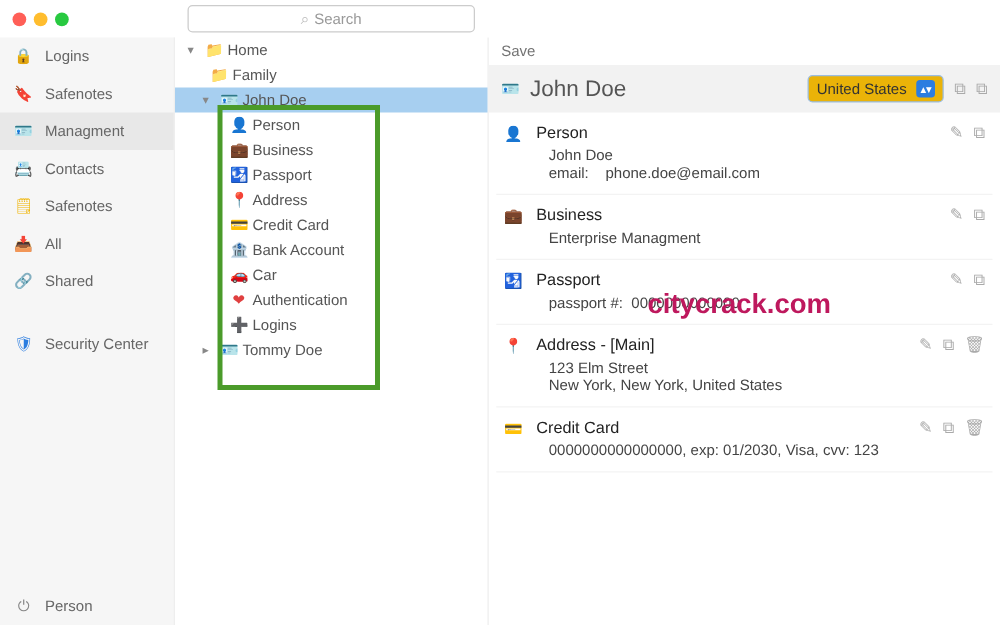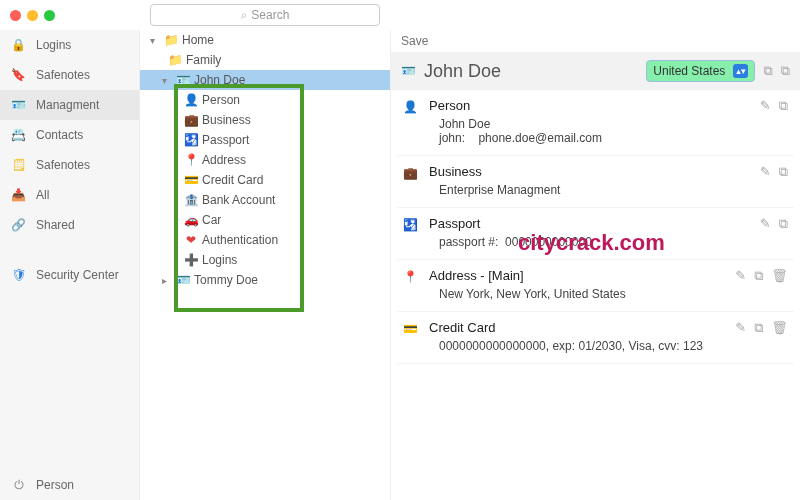--- a/index.html
+++ b/index.html
@@ -18,21 +18,21 @@
 .side-icon { width: 14px; height: 14px; display: flex; align-items: center; justify-content: center; font-size: 12px; }
 .treecol { width: 250px; font-size: 12px; color: #555; position: relative; }
 .tree-row { display: flex; align-items: center; gap: 4px; padding: 3px 8px; cursor: pointer; }
 .tree-row.selected { background: #a7cff0; }
 .tree-caret { width: 10px; font-size: 10px; color: #888; }
 .tree-icon { width: 14px; text-align: center; }
 .detail { flex: 1; background: #fff; font-size: 12px; color: #444; display: flex; flex-direction: column; border-left: 1px solid #eee; }
 .detail-hdr { padding: 4px 10px; font-size: 12px; color: #737373; }
 .title-row { background: #f2f2f2; display: flex; align-items: center; padding: 8px 10px; gap: 8px; }
 .title-row .name { font-size: 18px; color: #555; flex: 1; }
-.country { background: #86efac; border: 1px solid #9bbde0; border-radius: 4px; padding: 3px 6px; font-size: 12px; color: #333; display: flex; align-items: center; }
+.country { background: #eab308; border: 1px solid #9bbde0; border-radius: 4px; padding: 3px 6px; font-size: 12px; color: #333; display: flex; align-items: center; }
 .country .arrows { background: #2b7de0; color: #fff; border-radius: 3px; padding: 0 3px; margin-left: 8px; font-size: 9px; line-height: 14px; }
 .sections { flex: 1; overflow: hidden; padding: 0 6px; }
 .section { display: flex; padding: 8px 6px 10px 6px; border-bottom: 1px solid #f3f3f3; gap: 10px; }
 .section .sicon { width: 16px; text-align: center; padding-top: 2px; }
 .section .sbody { flex: 1; }
 .section .shead { font-size: 13px; color: #222; margin-bottom: 4px; }
 .section .srow { font-size: 12px; color: #444; margin-left: 10px; }
 .section .acts { display: flex; gap: 8px; color: #aaa; }
 .act-icon { cursor: pointer; font-size: 13px; }
 .highlight-box { position: absolute; border: 4px solid #4b9b2a; pointer-events: none; }
@@ -174,21 +174,21 @@
       <span class="act-icon" style="color:#aaa;">⧉</span>
       <span class="act-icon" style="color:#aaa;">⧉</span>
     </div>
 
     <div class="sections">
       <div class="section">
         <div class="sicon" style="color:#2b7de0;">👤</div>
         <div class="sbody">
           <div class="shead">Person</div>
           <div class="srow">John Doe</div>
-          <div class="srow"><span>john:</span>&nbsp;&nbsp;&nbsp;&nbsp;<span>phone.doe@email.com</span></div>
+          <div class="srow"><span>email:</span>&nbsp;&nbsp;&nbsp;&nbsp;<span>phone.doe@email.com</span></div>
         </div>
         <div class="acts">
           <span class="act-icon">✎</span>
           <span class="act-icon">⧉</span>
         </div>
       </div>
 
       <div class="section">
         <div class="sicon" style="color:#c57a2a;">💼</div>
         <div class="sbody">
@@ -210,20 +210,21 @@
         <div class="acts">
           <span class="act-icon">✎</span>
           <span class="act-icon">⧉</span>
         </div>
       </div>
 
       <div class="section">
         <div class="sicon" style="color:#e04040;">📍</div>
         <div class="sbody">
           <div class="shead">Address - [Main]</div>
+          <div class="srow">123 Elm Street</div>
           <div class="srow">New York, New York, United States</div>
         </div>
         <div class="acts">
           <span class="act-icon">✎</span>
           <span class="act-icon">⧉</span>
           <span class="act-icon">🗑</span>
         </div>
       </div>
 
       <div class="section">

